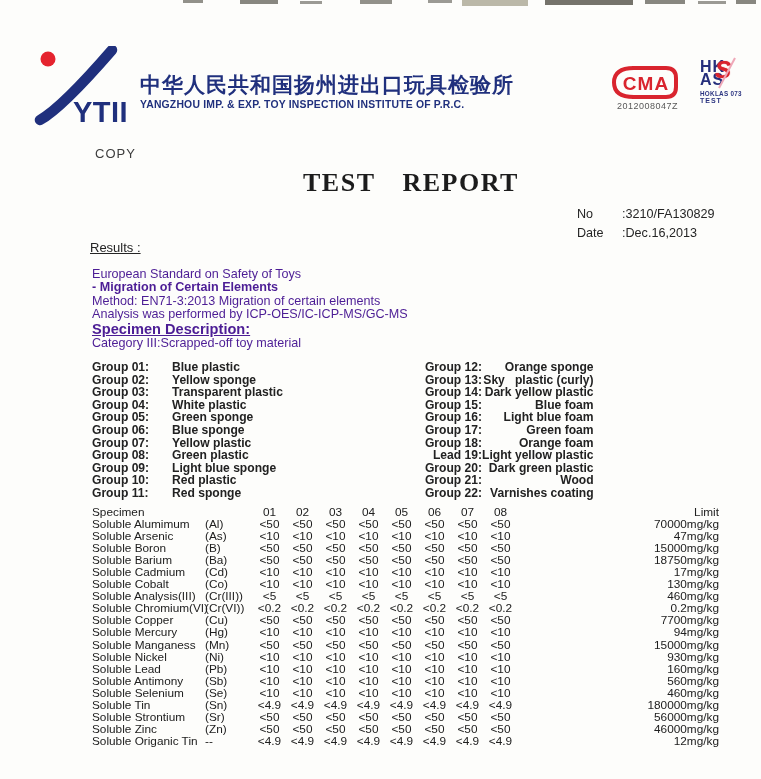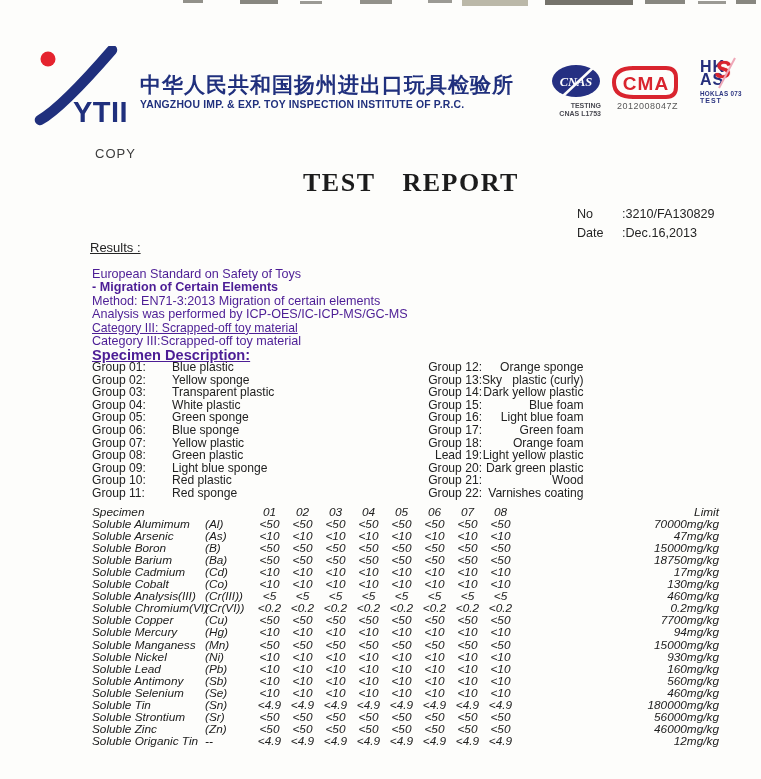--- a/index.html
+++ b/index.html
@@ -31,27 +31,27 @@
     font-family:"Liberation Serif", serif; font-weight:bold; font-size:26px; letter-spacing:1.5px; color:#1c1c1c; }
   #meta-block { position:absolute; left:577px; top:205px; font-size:12.6px; line-height:18.5px; color:#252525; }
   .meta-row { display:grid; grid-template-columns:45px auto; }
   #results-label { position:absolute; left:90px; top:240px; font-size:13px; text-decoration:underline; color:#242424; }
   #intro-block { position:absolute; left:92px; top:268px; font-size:12.6px; line-height:13.4px; color:#4c1d95; }
   .b { font-weight:bold; }
   .u { text-decoration:underline; }
   #intro-heading { font-size:14.6px; font-weight:bold; text-decoration:underline; line-height:15.5px; }
   #intro-line5 { font-size:12.2px; }
   
-  .groups { position:absolute; top:361px; font-size:12.1px; line-height:12.6px; color:#222; }
+  .groups { position:absolute; top:361px; font-size:12.1px; line-height:12.6px; color:#222;font-weight:bold; }
   #groups-left { left:92px; }
   #groups-right { left:402px;text-align:right; }
   .g-row { display:grid; grid-template-columns:80px auto; }
   .g-value { white-space:pre; }
   
-  #table-block { position:absolute; left:92px; top:506px; width:627px; font-size:11.8px; line-height:12.05px; color:#202020;font-style:italic; }
+  #table-block { position:absolute; left:92px; top:506px; width:627px; font-size:11.8px; line-height:12.05px; color:#202020; }
   .t-row { display:grid; grid-template-columns:113px 48px repeat(8, 33px) 1fr; }
   .t-name { text-align:left; white-space:nowrap; }
   .t-sym  { text-align:left; }
   .t-val  { text-align:center; }
   .t-limit{ text-align:right; }
 </style>
 </head>
 <body>
 
 <div id="page">
@@ -72,29 +72,20 @@
     <path d="M10,74 C28,64 56,34 82,4" fill="none" stroke="#20307d" stroke-width="10.5" stroke-linecap="round"></path>
     <text x="43" y="76" font-family="Liberation Sans, sans-serif" font-size="29" font-weight="bold" fill="#20307d" letter-spacing="0.5">YTII</text>
   </svg>
 
   <div id="org-block">
     <div id="org-cn">中华人民共和国扬州进出口玩具检验所</div>
     <div id="org-en">YANGZHOU IMP. &amp; EXP. TOY INSPECTION INSTITUTE OF P.R.C.</div>
   </div>
 
 
-  <div class="mark" style="left:551px; top:64px; width:50px;">
-    <svg width="50" height="34" viewBox="0 0 50 34">
-      <ellipse cx="25" cy="17" rx="24" ry="16" fill="#253082"></ellipse>
-      <path d="M44,2 L12,32" stroke="#fdfdfb" stroke-width="2.5" fill="none"></path>
-      <text x="25" y="21.5" text-anchor="middle" font-family="Liberation Serif, serif" font-size="12.5" font-weight="bold" font-style="italic" fill="#ffffff">CNAS</text>
-    </svg>
-    <div class="mark-sub">TESTING</div>
-    <div class="mark-sub">CNAS L1753</div>
-  </div>
 
   <div class="mark" style="left:612px; top:66px; width:66px;">
     <svg width="66" height="33" viewBox="0 0 66 33">
       <path d="M20,2 H54 Q64,2 64,12 V21 Q64,31 54,31 H20" fill="none" stroke="#d9242e" stroke-width="4"></path>
       <path d="M22,2 Q2,2 2,16.5 Q2,31 22,31" fill="none" stroke="#d9242e" stroke-width="4"></path>
       <text x="34" y="24" text-anchor="middle" font-family="Liberation Sans, sans-serif" font-size="19" font-weight="bold" fill="#d9242e" letter-spacing="1">CMA</text>
     </svg>
     <div class="mark-sub" id="cma-sub">2012008047Z</div>
   </div>
 
@@ -127,23 +118,22 @@
     </div>
   </div>
 
   <div id="results-label">Results :</div>
 
   <div id="intro-block">
     <div>European Standard on Safety of Toys</div>
     <div class="b">- Migration of Certain Elements</div>
     <div>Method: EN71-3:2013 Migration of certain elements</div>
     <div>Analysis was performed by ICP-OES/IC-ICP-MS/GC-MS</div>
-    <div class="u" id="intro-line5">Category III: Scrapped-off toy material</div>
+    <div id="intro-heading">Specimen Description:</div>
     <div>Category III:Scrapped-off toy material</div>
-    <div id="intro-heading">Specimen Description:</div>
   </div>
 
   <div class="groups" id="groups-left">
 
       <div class="g-row">
         <span class="g-label">Group 01:</span>
         <span class="g-value">Blue plastic</span>
       </div>
 
       <div class="g-row">

